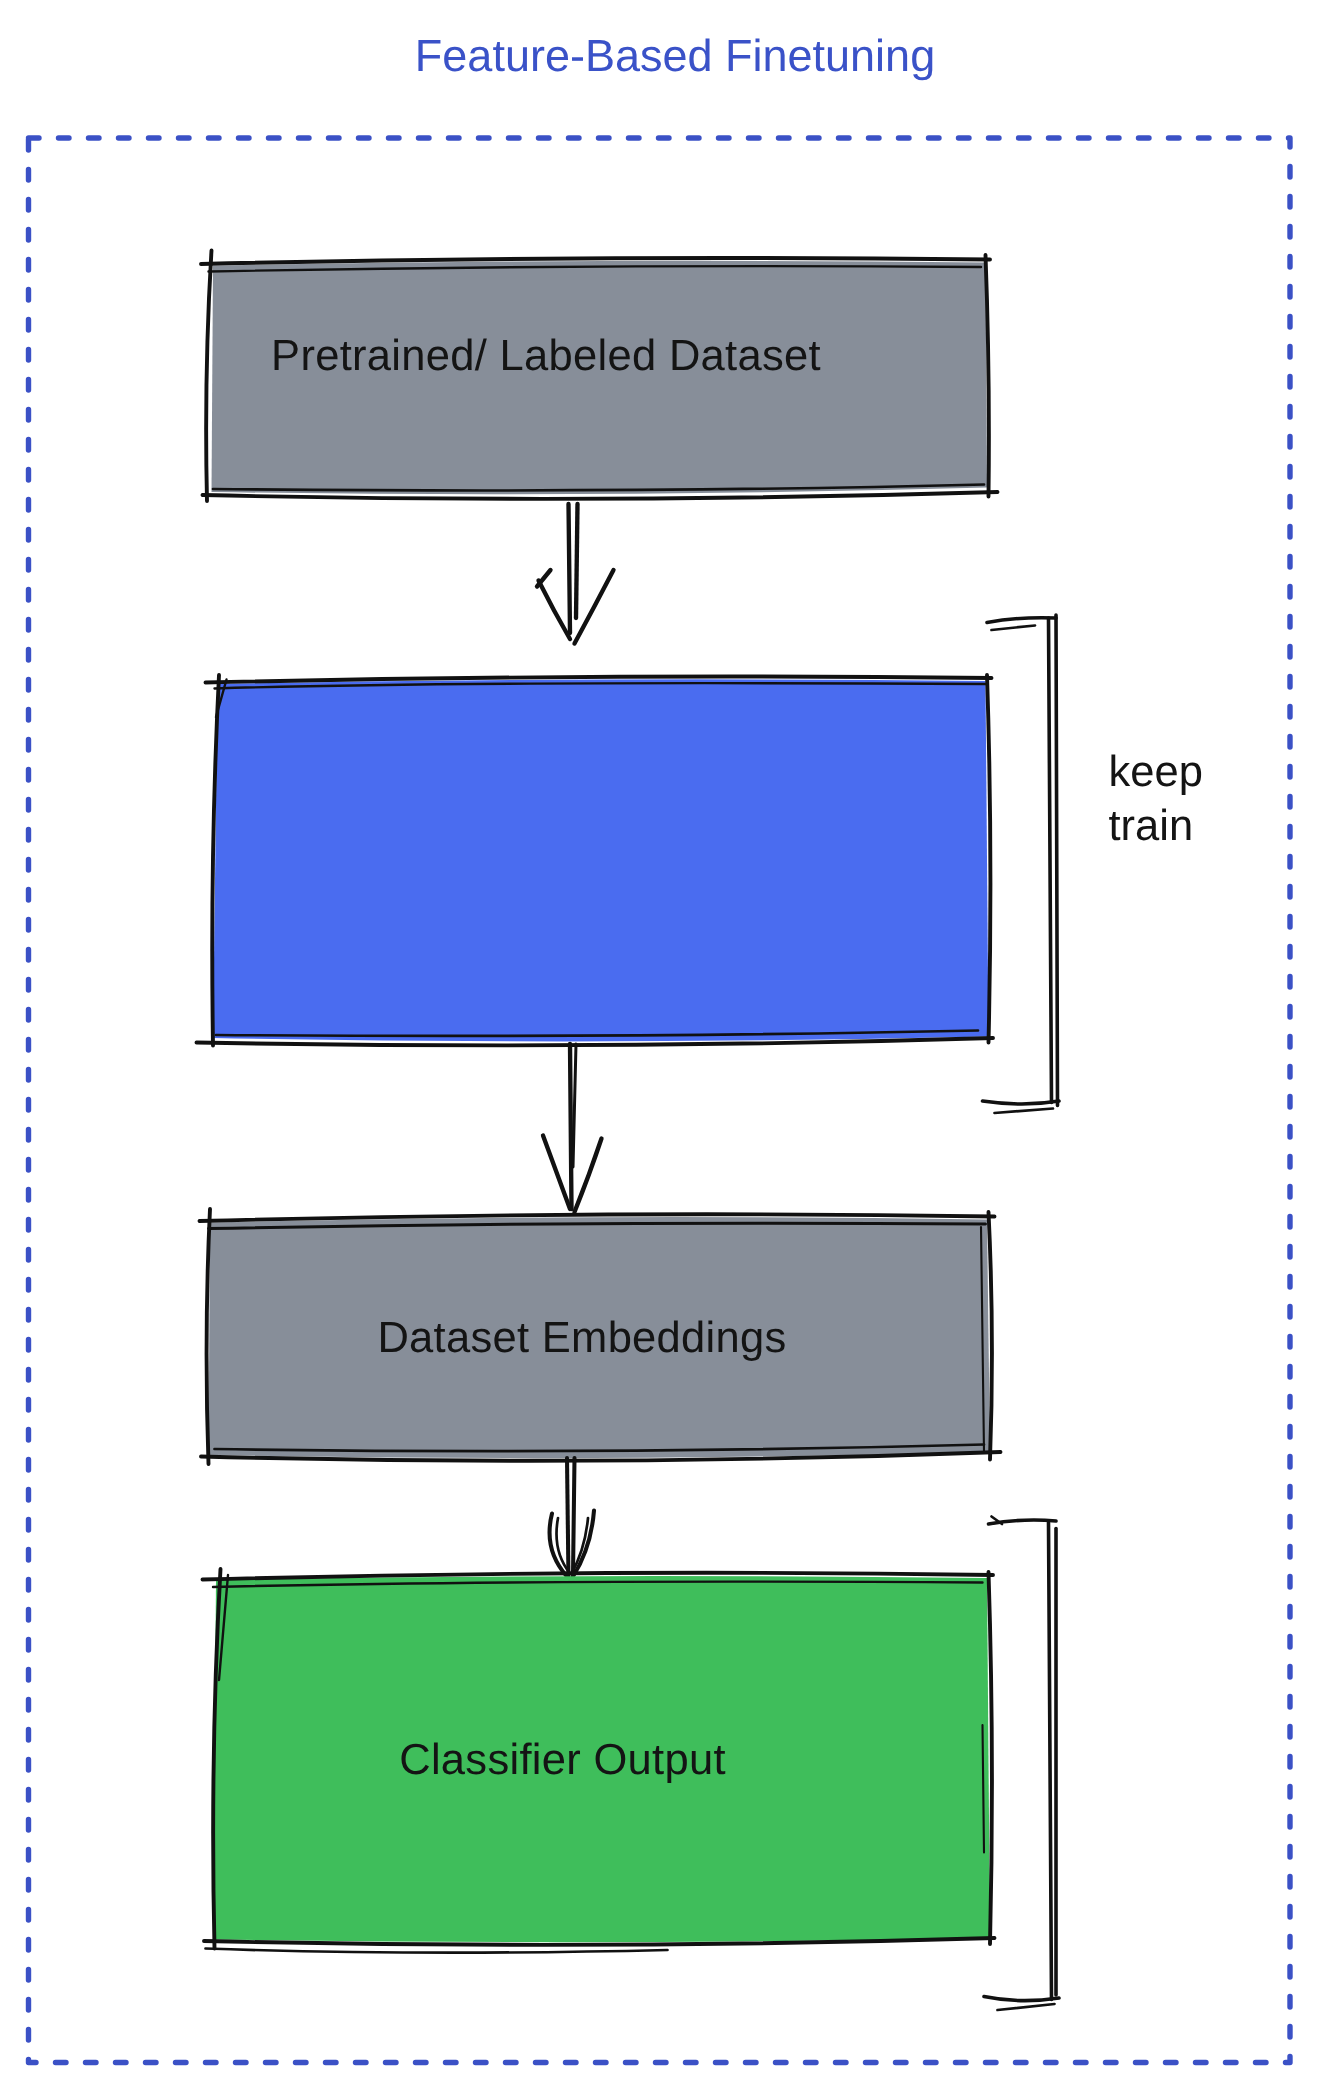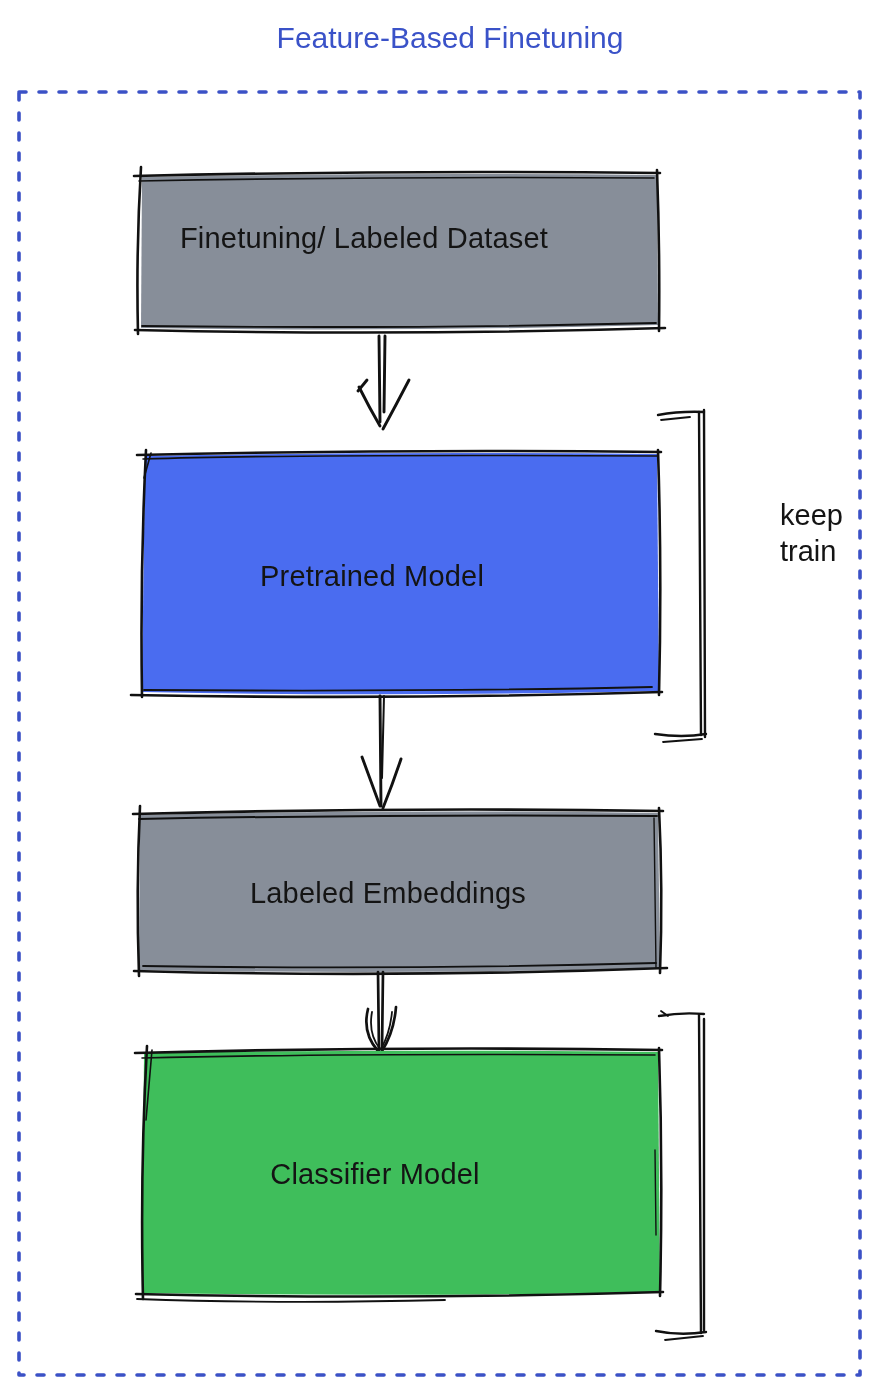--- a/index.html
+++ b/index.html
@@ -17,21 +17,21 @@
     font-size:30px; line-height:34px;
     color:#3A52C8; white-space:nowrap;
   }
   .node-label {
     position:absolute; transform:translate(-50%,-50%);
     font-size:29px; color:#141414; white-space:nowrap;
     letter-spacing:0.2px;
   }
   .annotation {
     position:absolute; font-size:29px; line-height:36px;
-    color:#141414; white-space:nowrap;margin-left:41px;
+    color:#141414; white-space:nowrap;
   }
   .annotation span { display:block; }
   .lbl-dataset    { left:364px; top:238px; }
   .lbl-pretrained { left:372px; top:576px; }
   .lbl-embeddings { left:388px; top:893px; }
   .lbl-classifier { left:375px; top:1174px; }
   .ann-keep-frozen  { left:739px; top:497px; }
   .ann-train-update { left:740px; top:1100px; }
 </style>
 </head>
@@ -125,27 +125,26 @@
       <path d="M704,1019 L704,1330"></path>
       <path d="M659,1016 Q682,1012 704,1014"></path>
       <path d="M661,1011 L668,1016" stroke-width="1.8"></path>
       <path d="M656,1331 Q680,1336 706,1332"></path>
       <path d="M665,1340 L703,1336" stroke-width="1.8"></path>
     </g>
   </svg>
 
   <div class="title">Feature-Based Finetuning</div>
 
-  <div class="node-label lbl-dataset">Finetuning/ Labeled Dataset</div>
+  <div class="node-label lbl-dataset">Pretrained/ Labeled Dataset</div>
 
-  <div class="node-label lbl-pretrained">Pretrained Model</div>
 
-  <div class="node-label lbl-embeddings">Labeled Embeddings</div>
+  <div class="node-label lbl-embeddings">Dataset Embeddings</div>
 
-  <div class="node-label lbl-classifier">Classifier Model</div>
+  <div class="node-label lbl-classifier">Classifier Output</div>
 
   <div class="annotation ann-keep-frozen">
     <span>keep</span>
     <span>train</span>
   </div>
 
 
 </div>
 
 </body></html>

